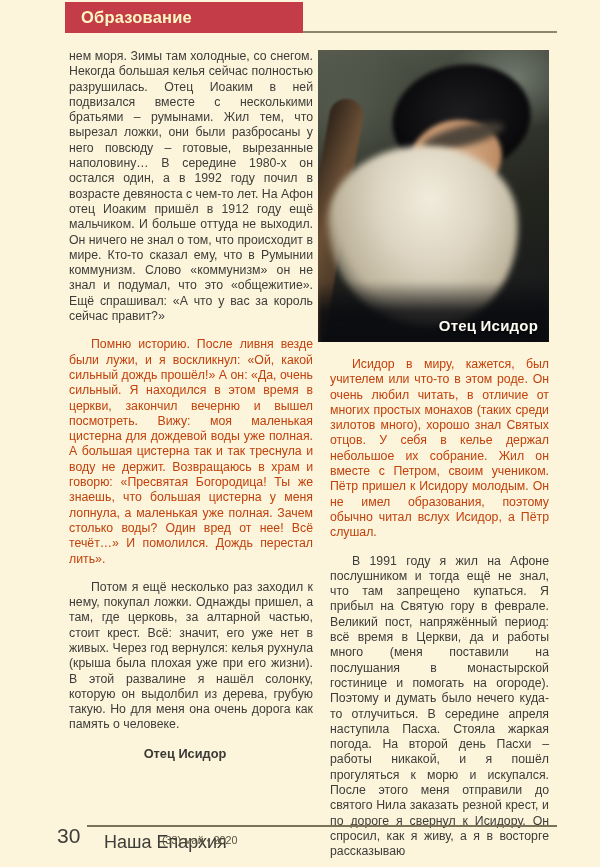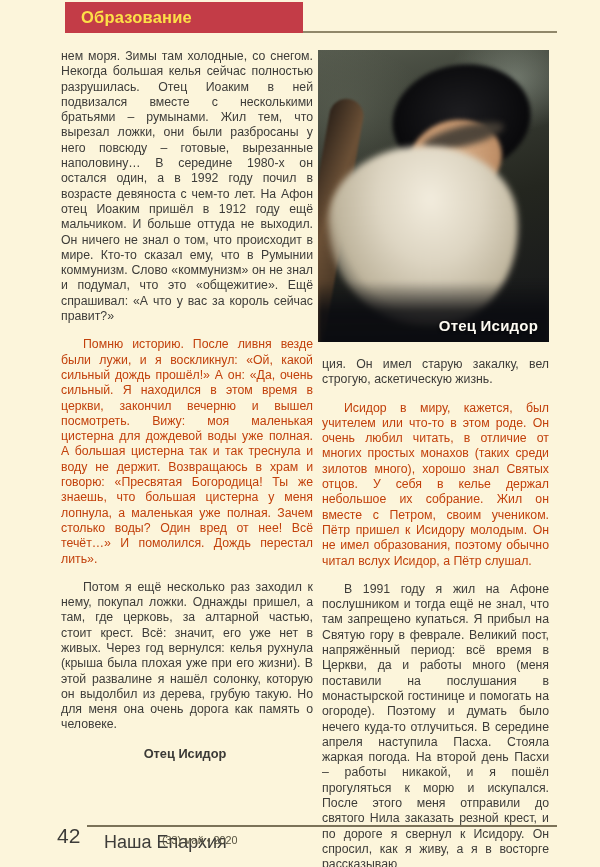--- a/index.html
+++ b/index.html
@@ -2,28 +2,28 @@
 <html lang="ru"><head>
 <meta charset="utf-8">
 <style>
   html,body{margin:0;padding:0;}
   body{width:600px;height:867px;background:#fcf5db;font-family:"Liberation Sans","DejaVu Sans",sans-serif;overflow:hidden;}
   .page{position:relative;width:600px;height:867px;background:#fcf5db;}
 
   
   .header-rule{position:absolute;left:65px;top:31px;width:492px;height:2px;background:#90876a;}
   .section-tab{position:absolute;left:65px;top:2px;width:238px;height:31px;background:#c33c47;
-    color:#fde047;font-size:16.5px;font-weight:bold;line-height:30px;padding-left:16px;box-sizing:border-box;
+    color:#fef9c3;font-size:16.5px;font-weight:bold;line-height:30px;padding-left:16px;box-sizing:border-box;
     letter-spacing:.2px;}
 
   
   .col{position:absolute;font-size:12.3px;line-height:15.3px;color:#3d3c39;text-align:justify;}
   .col-left{left:57px;top:49px;width:256px;}
   .col-right{left:318px;top:50px;width:231px;}
-  .col p{margin:0 0 13px 4px;text-indent:22px;}
+  .col p{margin:0 0 13px 12px;text-indent:22px;}
   .col p.no-indent{text-indent:0;}
   .col p.quote{color:#c2410c;}
   .col h3.heading{margin:2px 0 9px 0;font-size:12.8px;text-align:center;color:#3a3936;}
 
   
   .photo{position:relative;margin:0 0 15px 0;width:231px;height:292px;overflow:hidden;
     background:
       radial-gradient(ellipse 95px 75px at 85% 10%, rgba(155,165,152,.55), transparent 70%),
       radial-gradient(ellipse 120px 95px at 12% 22%, rgba(108,114,98,.45), transparent 72%),
       linear-gradient(165deg,#565b4e 0%,#3a3e35 25%,#24261f 55%,#141519 100%);}
@@ -72,24 +72,23 @@
     <figure class="photo" aria-hidden="false">
       <div class="art staff"></div>
       <div class="art hat"></div>
       <div class="art face"></div>
       <div class="art brow"></div>
       <div class="art beard"></div>
       <div class="art robe"></div>
       <figcaption>Отец Исидор</figcaption>
     </figure>
     <div>
-        <p class="body no-indent">ция. Он имел старую закалку, вел строгую, аскетическую жизнь.</p>
         <p class="quote">Исидор в миру, кажется, был учителем или что-то в этом роде. Он очень любил читать, в отличие от многих простых монахов (таких среди зилотов много), хорошо знал Святых отцов. У себя в келье держал небольшое их собрание. Жил он вместе с Петром, своим учеником. Пётр пришел к Исидору молодым. Он не имел образования, поэтому обычно читал вслух Исидор, а Пётр слушал.</p>
         <p class="body">В 1991 году я жил на Афоне послушником и тогда ещё не знал, что там запрещено купаться. Я прибыл на Святую гору в феврале. Великий пост, напряжённый период: всё время в Церкви, да и работы много (меня поставили на послушания в монастырской гостинице и помогать на огороде). Поэтому и думать было нечего куда-то отлучиться. В середине апреля наступила Пасха. Стояла жаркая погода. На второй день Пасхи – работы никакой, и я пошёл прогуляться к морю и искупался. После этого меня отправили до святого Нила заказать резной крест, и по дороге я свернул к Исидору. Он спросил, как я живу, а я в восторге рассказываю</p>
       </div>
   </div>
 
-  <span class="pagenum">42</span>
+  <span class="pagenum">30</span>
   <div class="footer-rule"></div>
   <span class="mag">Наша Епархия</span>
   <span class="issue">(33) май • 2020</span>
 
 </div>
 
 </body></html>

